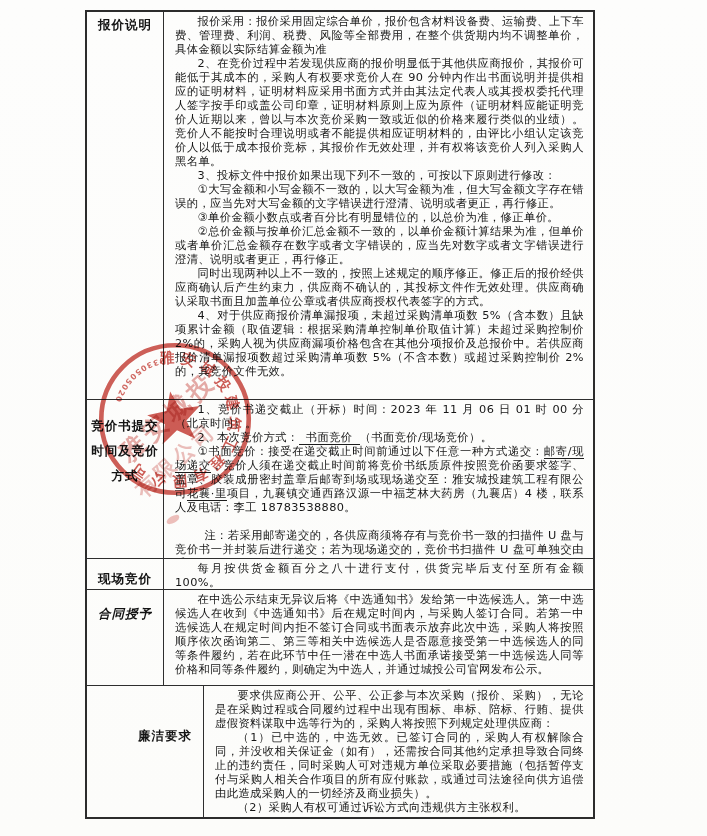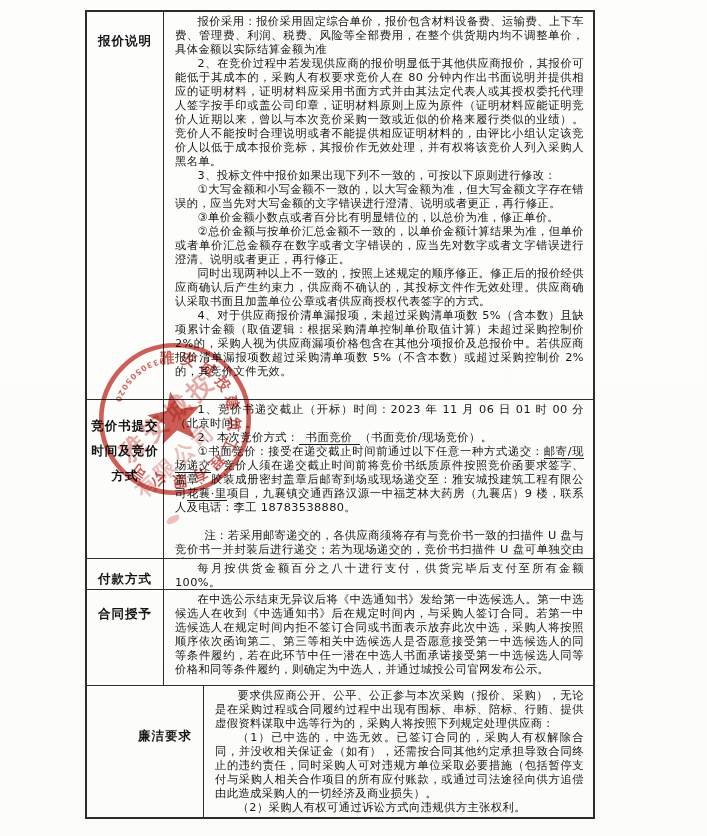--- a/index.html
+++ b/index.html
@@ -19,24 +19,24 @@
   }
   .row{display:flex;border-bottom:1px solid #2e2e2e;box-sizing:border-box;overflow:hidden;}
   .row:last-child{border-bottom:none;}
   .r1{height:388px;} .r2{height:159px;} .r3{height:31px;} .r4{height:96px;} .r5{flex:1;}
   .label-cell{
     flex:0 0 77px;width:77px;border-right:1px solid #2e2e2e;box-sizing:border-box;
     font-weight:bold;font-size:12.5px;line-height:25px;letter-spacing:1px;
     text-align:center;color:#141414;
     display:block;
   }
-  .r1 .label-cell{padding-top:16px;}
+  .r1 .label-cell{}
   .r2 .label-cell{padding-top:13px;}
   .r3 .label-cell{padding-top:7px;}
-  .r4 .label-cell{padding-top:11px;}
+  .r4 .label-cell{padding-top:11px;font-style:italic;}
   .r5 .label-cell{padding-top:37px;margin-left:40px;}
   .content-cell{
     flex:1;box-sizing:border-box;overflow:hidden;
     padding:3px 9px 0 11px;
     font-size:11.3px;line-height:14px;letter-spacing:.4px;
     text-align:justify;color:#161616;font-weight:500;
   }
   .content-cell p{margin:0;text-indent:2em;}
   .content-cell p.note{margin-top:14px;text-indent:2.6em;}
   .ul{border-bottom:1.2px solid #1c1c1c;}
@@ -58,42 +58,42 @@
 <body>
 
 <div class="page">
 
   <div class="doc-table">
 
     <div class="row r1">
       <div class="label-cell">报价说明</div>
       <div class="content-cell">
         <p>报价采用：报价采用固定综合单价，报价包含材料设备费、运输费、上下车费、管理费、利润、税费、风险等全部费用，在整个供货期内均不调整单价，具体金额以实际结算金额为准</p>
-        <p>2、在竞价过程中若发现供应商的报价明显低于其他供应商报价，其报价可能低于其成本的，采购人有权要求竞价人在 80 分钟内作出书面说明并提供相应的证明材料，证明材料应采用书面方式并由其法定代表人或其授权委托代理人签字按手印或盖公司印章，证明材料原则上应为原件（证明材料应能证明竞价人近期以来，曾以与本次竞价采购一致或近似的价格来履行类似的业绩）。竞价人不能按时合理说明或者不能提供相应证明材料的，由评比小组认定该竞价人以低于成本报价竞标，其报价作无效处理，并有权将该竞价人列入采购人黑名单。</p>
+        <p>2、在竞价过程中若发现供应商的报价明显低于其他供应商报价，其报价可能低于其成本的，采购人有权要求竞价人在 90 分钟内作出书面说明并提供相应的证明材料，证明材料应采用书面方式并由其法定代表人或其授权委托代理人签字按手印或盖公司印章，证明材料原则上应为原件（证明材料应能证明竞价人近期以来，曾以与本次竞价采购一致或近似的价格来履行类似的业绩）。竞价人不能按时合理说明或者不能提供相应证明材料的，由评比小组认定该竞价人以低于成本报价竞标，其报价作无效处理，并有权将该竞价人列入采购人黑名单。</p>
         <p>3、投标文件中报价如果出现下列不一致的，可按以下原则进行修改：</p>
         <p>①大写金额和小写金额不一致的，以大写金额为准，但大写金额文字存在错误的，应当先对大写金额的文字错误进行澄清、说明或者更正，再行修正。</p>
         <p>③单价金额小数点或者百分比有明显错位的，以总价为准，修正单价。</p>
         <p>②总价金额与按单价汇总金额不一致的，以单价金额计算结果为准，但单价或者单价汇总金额存在数字或者文字错误的，应当先对数字或者文字错误进行澄清、说明或者更正，再行修正。</p>
         <p>同时出现两种以上不一致的，按照上述规定的顺序修正。修正后的报价经供应商确认后产生约束力，供应商不确认的，其投标文件作无效处理。供应商确认采取书面且加盖单位公章或者供应商授权代表签字的方式。</p>
         <p>4、对于供应商报价清单漏报项，未超过采购清单项数 5%（含本数）且缺项累计金额（取值逻辑：根据采购清单控制单价取值计算）未超过采购控制价 2%的，采购人视为供应商漏项价格包含在其他分项报价及总报价中。若供应商报价清单漏报项数超过采购清单项数 5%（不含本数）或超过采购控制价 2%的，其竞价文件无效。</p>
       </div>
     </div>
 
     <div class="row r2">
       <div class="label-cell">竞价书提交时间及竞价方式</div>
       <div class="content-cell">
         <p>1、竞价书递交截止（开标）时间：2023 年 11 月 06 日 01 时 00 分（北京时间）。</p>
         <p><span>2、本次竞价方式：</span><span class="ul-pad">书面竞价</span><span>（书面竞价/现场竞价）。</span></p>
-        <p><span>①书面竞价：接受在递交截止时间前通过以下任意一种方式递交：</span><span class="ul">邮寄/现场递交</span><span>，竞价人须在递交截止时间前将竞价书纸质原件按照竞价函要求签字、盖章、胶装成册密封盖章后邮寄到场或现场递交至：雅安城投建筑工程有限公司</span><span class="ul">花襄·里</span><span>项目，九襄镇交通西路汉源一中福芝林大药房（九襄店）9 楼，联系人及电话：李工 18783538880。</span></p>
+        <p><span>①书面竞价：接受在递交截止时间前通过以下任意一种方式递交：</span><span class="ul">邮寄/现场递交</span><span>，竞价人须在递交截止时间前将竞价书纸质原件按照竞价函要求签字、盖章、胶装成册密封盖章后邮寄到场或现场递交至：雅安城投建筑工程有限公司</span><span class="ul">花襄·里</span><span>项目，九襄镇交通西路汉源一中福芝林大药房（九襄店）4 楼，联系人及电话：李工 18783538880。</span></p>
         <p class="note">注：若采用邮寄递交的，各供应商须将存有与竞价书一致的扫描件 U 盘与竞价书一并封装后进行递交；若为现场递交的，竞价书扫描件 U 盘可单独交由采购人现场拷贝后予以归还。</p>
       </div>
     </div>
 
     <div class="row r3">
-      <div class="label-cell">付款方式</div>
+      <div class="label-cell">现场竞价</div>
       <div class="content-cell">
         <p>每月按供货金额百分之八十进行支付，供货完毕后支付至所有金额 100%。</p>
       </div>
     </div>
 
     <div class="row r4">
       <div class="label-cell">合同授予</div>
       <div class="content-cell">
         <p>在中选公示结束无异议后将《中选通知书》发给第一中选候选人。第一中选候选人在收到《中选通知书》后在规定时间内，与采购人签订合同。若第一中选候选人在规定时间内拒不签订合同或书面表示放弃此次中选，采购人将按照顺序依次函询第二、第三等相关中选候选人是否愿意接受第一中选候选人的同等条件履约，若在此环节中任一潜在中选人书面承诺接受第一中选候选人同等价格和同等条件履约，则确定为中选人，并通过城投公司官网发布公示。</p>
       </div>

